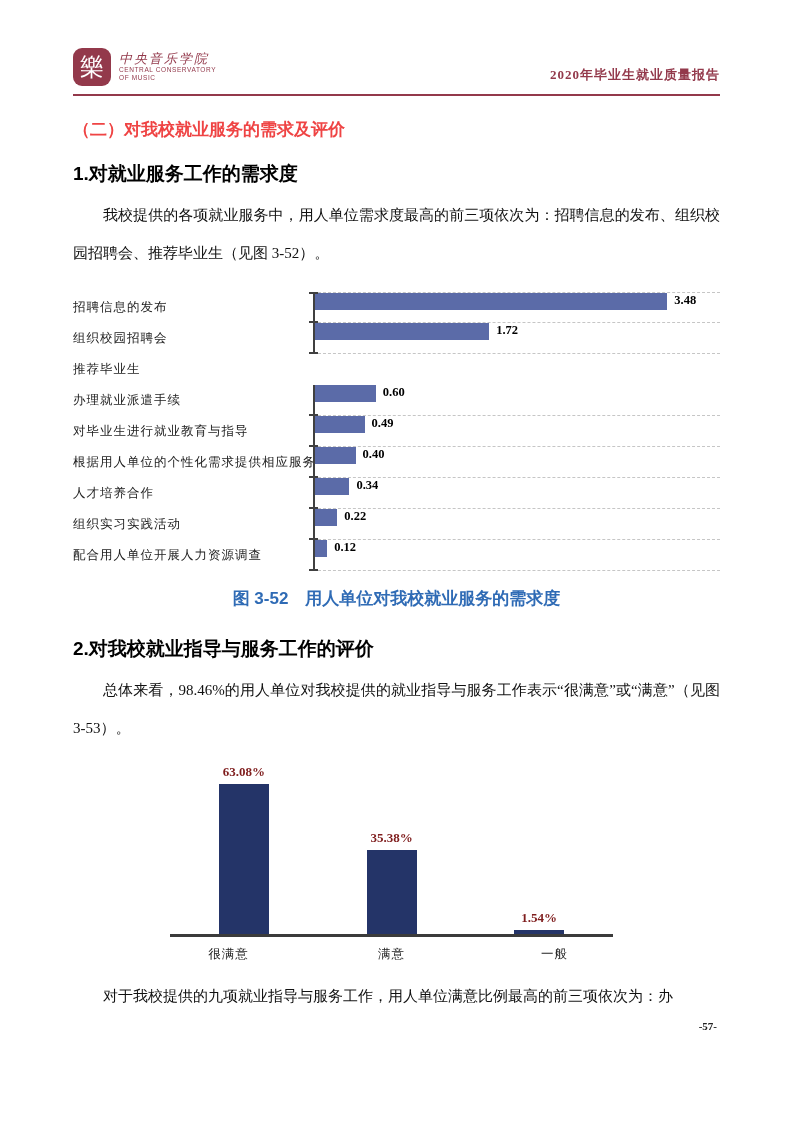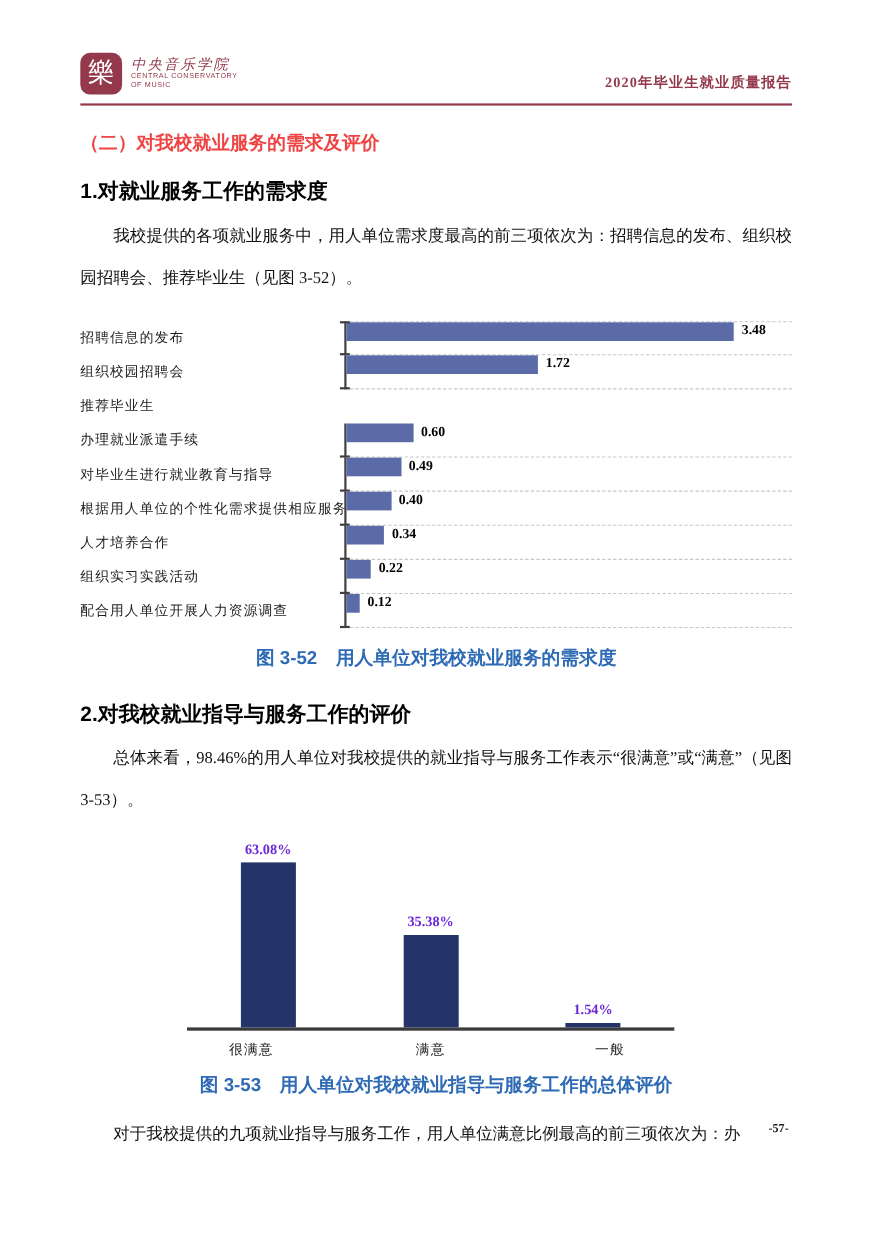--- a/index.html
+++ b/index.html
@@ -42,21 +42,21 @@
   .c1-row:first-child .c1-plot::before { content:""; position:absolute; left:-6px; top:-1px; width:9px; height:2px; background:#404040; }
   .c1-bar { height:17px; }
   .c1-val { font-weight:bold; font-size:12.5px; margin-left:7px; color:#000; }
   
   .caption { text-align:center; font-family:"Liberation Sans","DejaVu Sans",sans-serif;
              font-weight:bold; font-size:17px; color:var(--caption-blue); margin-top:16px; }
   
   .c2 { margin-top:18px; margin-left:97px; width:443px; }
   .c2-plot { display:flex; align-items:flex-end; height:172px; border-bottom:3px solid #3b3b3b; }
   .c2-col { flex:1; display:flex; flex-direction:column; align-items:center; justify-content:flex-end; }
-  .c2-val { font-weight:bold; font-size:13px; color:#6d28d9; margin-bottom:4px; }
+  .c2-val { font-weight:bold; font-size:13px; color:#7f1d1d; margin-bottom:4px; }
   .c2-bar { width:50px; }
   .c2-labels { display:flex; margin-top:9px;gap:46px; }
   .c2-cat { flex:1; text-align:center; font-size:12.5px; color:#222; letter-spacing:1px; }
   
   .pagenum { position:absolute; top:1020px; right:76px; font-size:11px; font-weight:bold; color:#222; }
 </style>
 </head>
 <body>
 
 <div class="page">
@@ -166,19 +166,18 @@
           <div class="c2-bar" style="height: 4px; background: rgb(36, 52, 104);"></div>
         </div>
       </div>
     <div class="c2-labels">
         <div class="c2-cat">很满意</div>
         <div class="c2-cat">满意</div>
         <div class="c2-cat">一般</div>
       </div>
   </div>
 
-  <div class="caption" style="margin-top:12px;">图 3-53　用人单位对我校就业指导与服务工作的总体评价</div>
 
   <p class="para" style="margin-top:14px;">对于我校提供的九项就业指导与服务工作，用人单位满意比例最高的前三项依次为：办</p>
 
   <div class="pagenum">-57-</div>
 
 </div>
 
 </body></html>

